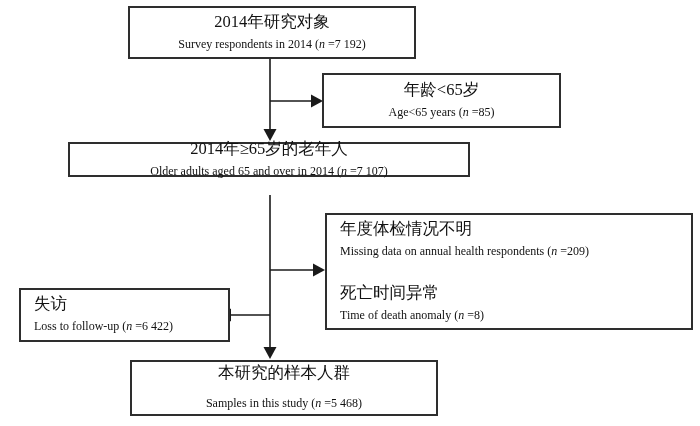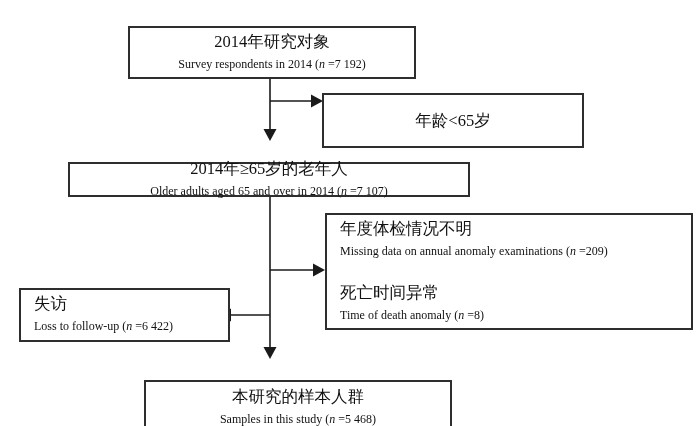--- a/index.html
+++ b/index.html
@@ -19,33 +19,33 @@
     width: 700px; height: 426px;
   }
   .box {
     position: absolute;
     background: #ffffff;
     border: 2px solid #2e2e2e;
     display: flex;
     flex-direction: column;
     justify-content: center;
   }
-  .box.center { align-items: center; text-align: center; margin-top: 20px; }
+  .box.center { align-items: center; text-align: center; }
   .box.leftalign { align-items: flex-start; text-align: center; padding-left: 13px; padding-right: 13px; }
   .zh { font-size: 16.5px; line-height: 22px; white-space: nowrap; }
   .en { font-size: 12px; line-height: 22px; white-space: nowrap; }
   .n  { font-style: italic; }
   .spacer { height: 20px; }
 
   .box-survey   { left: 128px; top: 6px;   width: 288px; height: 53px; }
-  .box-age      { left: 322px; top: 73px;  width: 262px; height: 55px; }
+  .box-age      { left: 322px; top: 73px;  width: 239px; height: 55px; }
   .box-older    { left: 68px;  top: 142px; width: 402px; height: 35px; }
   .box-excl     { left: 325px; top: 213px; width: 368px; height: 117px; }
   .box-loss     { left: 7px;   top: 288px; width: 211px; height: 54px; margin-left: 12px; }
-  .box-final    { left: 144px; top: 360px; width: 308px; height: 56px; }
+  .box-final    { left: 130px; top: 360px; width: 308px; height: 56px; justify-content: space-between; }
 </style>
 </head>
 <body>
 
 <div class="canvas">
 
   <svg class="connectors" viewBox="0 0 700 426" aria-hidden="true">
 
     <line x1="270" y1="59" x2="270" y2="130" stroke="#1a1a1a" stroke-width="1.6"></line>
     <polygon points="263.5,129 276.5,129 270,141" fill="#1a1a1a"></polygon>
@@ -63,30 +63,31 @@
     <polygon points="231,308.5 231,321.5 219,315" fill="#1a1a1a"></polygon>
   </svg>
 
   <div class="box center box-survey">
     <div class="zh">2014年研究对象</div>
     <div class="en"><span>Survey respondents in 2014 (</span><span class="n">n</span><span> =7 192)</span></div>
   </div>
 
   <div class="box center box-age">
     <div class="zh">年龄&lt;65岁</div>
+    <div class="en"><span>Age&lt;65 years (</span><span class="n">n</span><span> =85)</span></div>
   </div>
 
   <div class="box center box-older">
     <div class="zh">2014年≥65岁的老年人</div>
     <div class="en"><span>Older adults aged 65 and over in 2014 (</span><span class="n">n</span><span> =7 107)</span></div>
   </div>
 
   <div class="box leftalign box-excl">
     <div class="zh">年度体检情况不明</div>
-    <div class="en"><span>Missing data on annual anomaly examinations (</span><span class="n">n</span><span> =209)</span></div>
+    <div class="en"><span>Missing data on annual health respondents (</span><span class="n">n</span><span> =209)</span></div>
     <div class="spacer"></div>
     <div class="zh">死亡时间异常</div>
     <div class="en"><span>Time of death anomaly (</span><span class="n">n</span><span> =8)</span></div>
   </div>
 
   <div class="box leftalign box-loss">
     <div class="zh">失访</div>
     <div class="en"><span>Loss to follow-up (</span><span class="n">n</span><span> =6 422)</span></div>
   </div>
 

